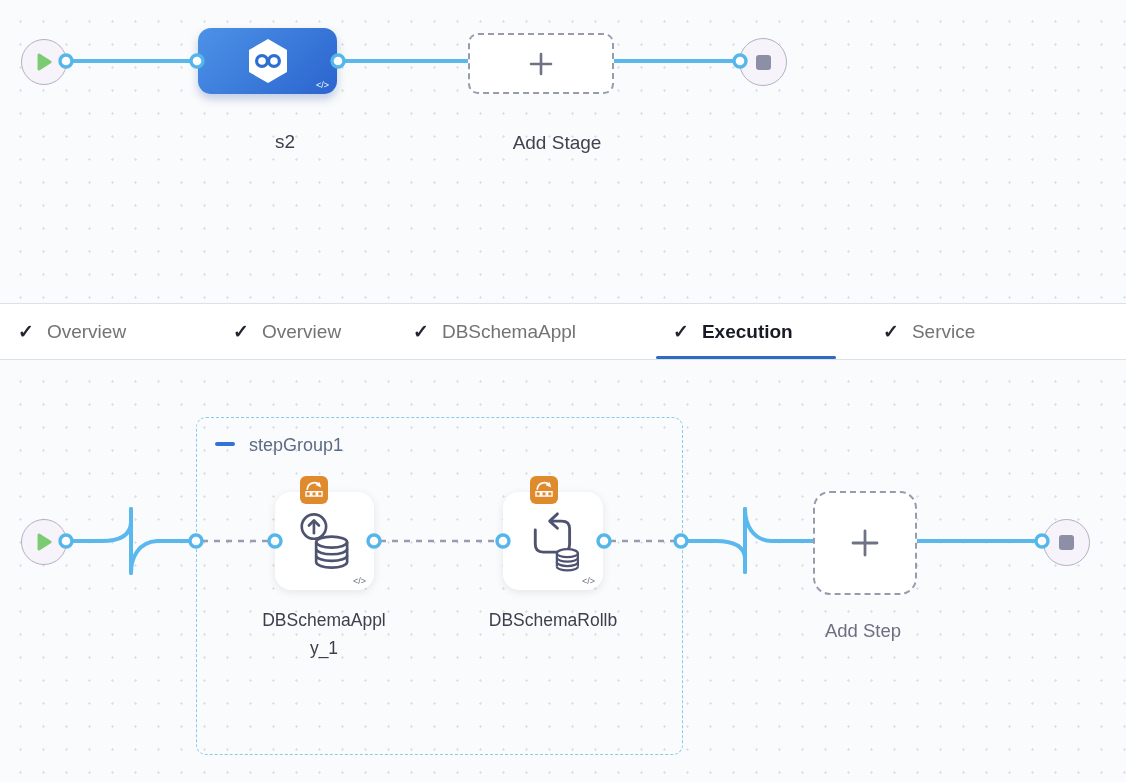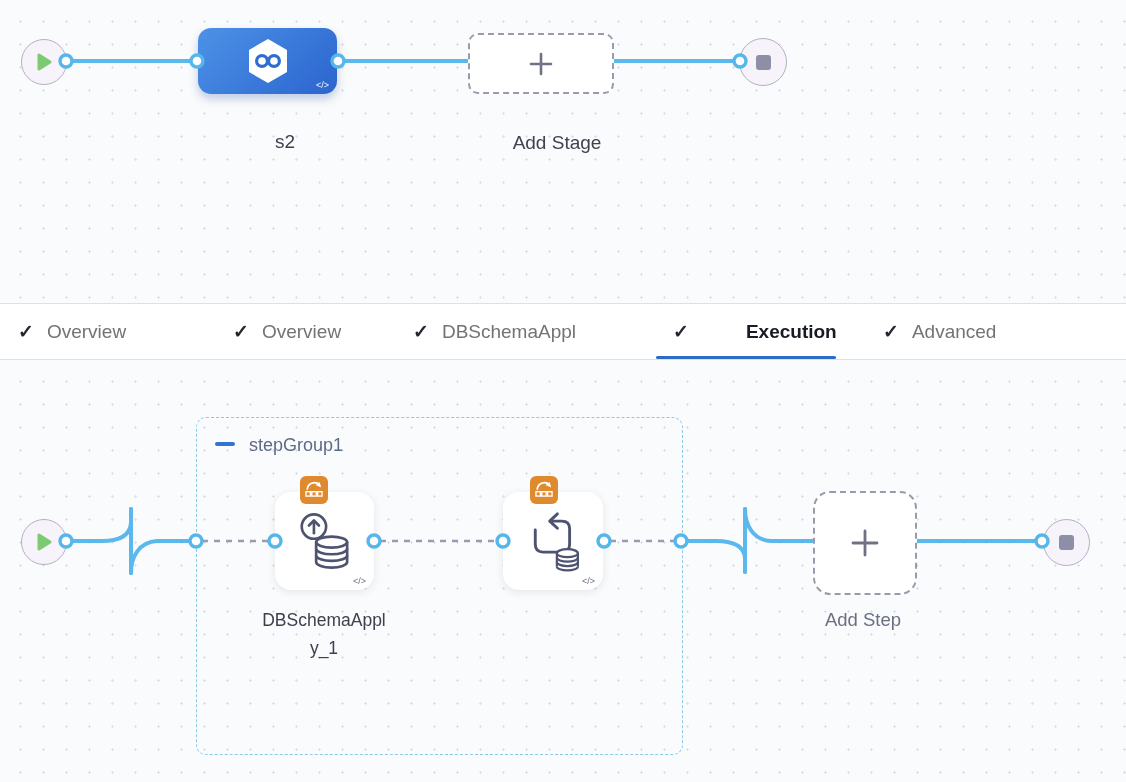--- a/index.html
+++ b/index.html
@@ -37,32 +37,32 @@
     z-index:2;display:flex;align-items:center;justify-content:center;}
   #add-stage{left:468px;top:33px;width:142px;height:57px;border-radius:10px;}
   #add-step{left:813px;top:131px;width:100px;height:100px;border-radius:17px;}
 
   .canvas-label{position:absolute;transform:translateX(-50%);text-align:center;
     color:#3C3F4E;white-space:nowrap;z-index:2;margin-left:18px;}
   #label-s2{left:267px;top:131px;font-size:19px;}
   #label-add-stage{left:539px;top:132px;font-size:19px;color:#3F424F;}
   .step-label{position:absolute;transform:translateX(-50%);text-align:center;
     font-size:17.5px;line-height:28px;color:#3C3F4E;z-index:2;}
-  #label-add-step{left:863px;top:249px;font-size:18.5px;color:#6B6F82;
+  #label-add-step{left:863px;top:260px;font-size:18.5px;color:#6B6F82;
     position:absolute;transform:translateX(-50%);z-index:2;}
 
   
   #tabbar{position:absolute;left:0;top:303px;width:1126px;height:57px;
     background:#fff;border-top:1px solid #DEE0E8;border-bottom:1px solid #DEE0E8;
     box-sizing:border-box;z-index:3;}
   .tab{position:absolute;top:0;height:55px;display:flex;align-items:center;
     gap:13px;cursor:pointer;}
   .tab .check{font-size:19px;font-weight:600;color:#23252F;line-height:1;}
   .tab .tab-label{font-size:19px;color:#737373;}
-  .tab.active .tab-label{font-weight:700;color:#191B24;margin-left:44px;}
+  .tab.active .tab-label{font-weight:700;color:#191B24;}
   #tab-underline{position:absolute;left:656px;bottom:0;width:180px;height:3px;
     background:#2D6BC4;border-radius:2px;}
 
   
   #step-group{position:absolute;left:196px;top:57px;width:485px;height:336px;
     border:1px dashed #8BC9EA;border-radius:10px;z-index:1;}
   #group-collapse{position:absolute;left:215px;top:82px;width:20px;height:4px;
     background:#3273D4;border-radius:2px;cursor:pointer;z-index:2;}
   #group-label{position:absolute;left:249px;top:75px;font-size:18px;
     color:#5D6B85;z-index:2;}
@@ -138,21 +138,21 @@
     <div class="tab" style="left:413px;">
       <span class="check">✓</span>
       <span class="tab-label">DBSchemaAppl</span>
     </div>
     <div class="tab active" style="left:673px;">
       <span class="check">✓</span>
       <span class="tab-label">Execution</span>
     </div>
     <div class="tab" style="left:883px;">
       <span class="check">✓</span>
-      <span class="tab-label">Advanced</span>
+      <span class="tab-label">Service</span>
     </div>
     <div id="tab-underline"></div>
   </div>
 
   <div id="canvas-bottom" class="canvas dotgrid">
 
     <div id="step-group"></div>
     <div id="group-collapse"></div>
     <div id="group-label">stepGroup1</div>
 
@@ -244,17 +244,18 @@
       <circle cx="604" cy="181" r="6" fill="#fff" stroke="#55B6EB" stroke-width="3.4"></circle>
       <circle cx="681" cy="181" r="6" fill="#fff" stroke="#55B6EB" stroke-width="3.4"></circle>
       <circle cx="1042" cy="181" r="6" fill="#fff" stroke="#55B6EB" stroke-width="3.4"></circle>
     </svg>
 
     <div class="step-label" style="left:324px;top:246px;">
       <div>DBSchemaAppl</div>
       <div>y_1</div>
     </div>
     <div class="step-label" style="left:553px;top:246px;">
+      <div>DBSchemaRollb</div>
     </div>
     <div id="label-add-step">Add Step</div>
   </div>
 
 </div>
 
 </body></html>

